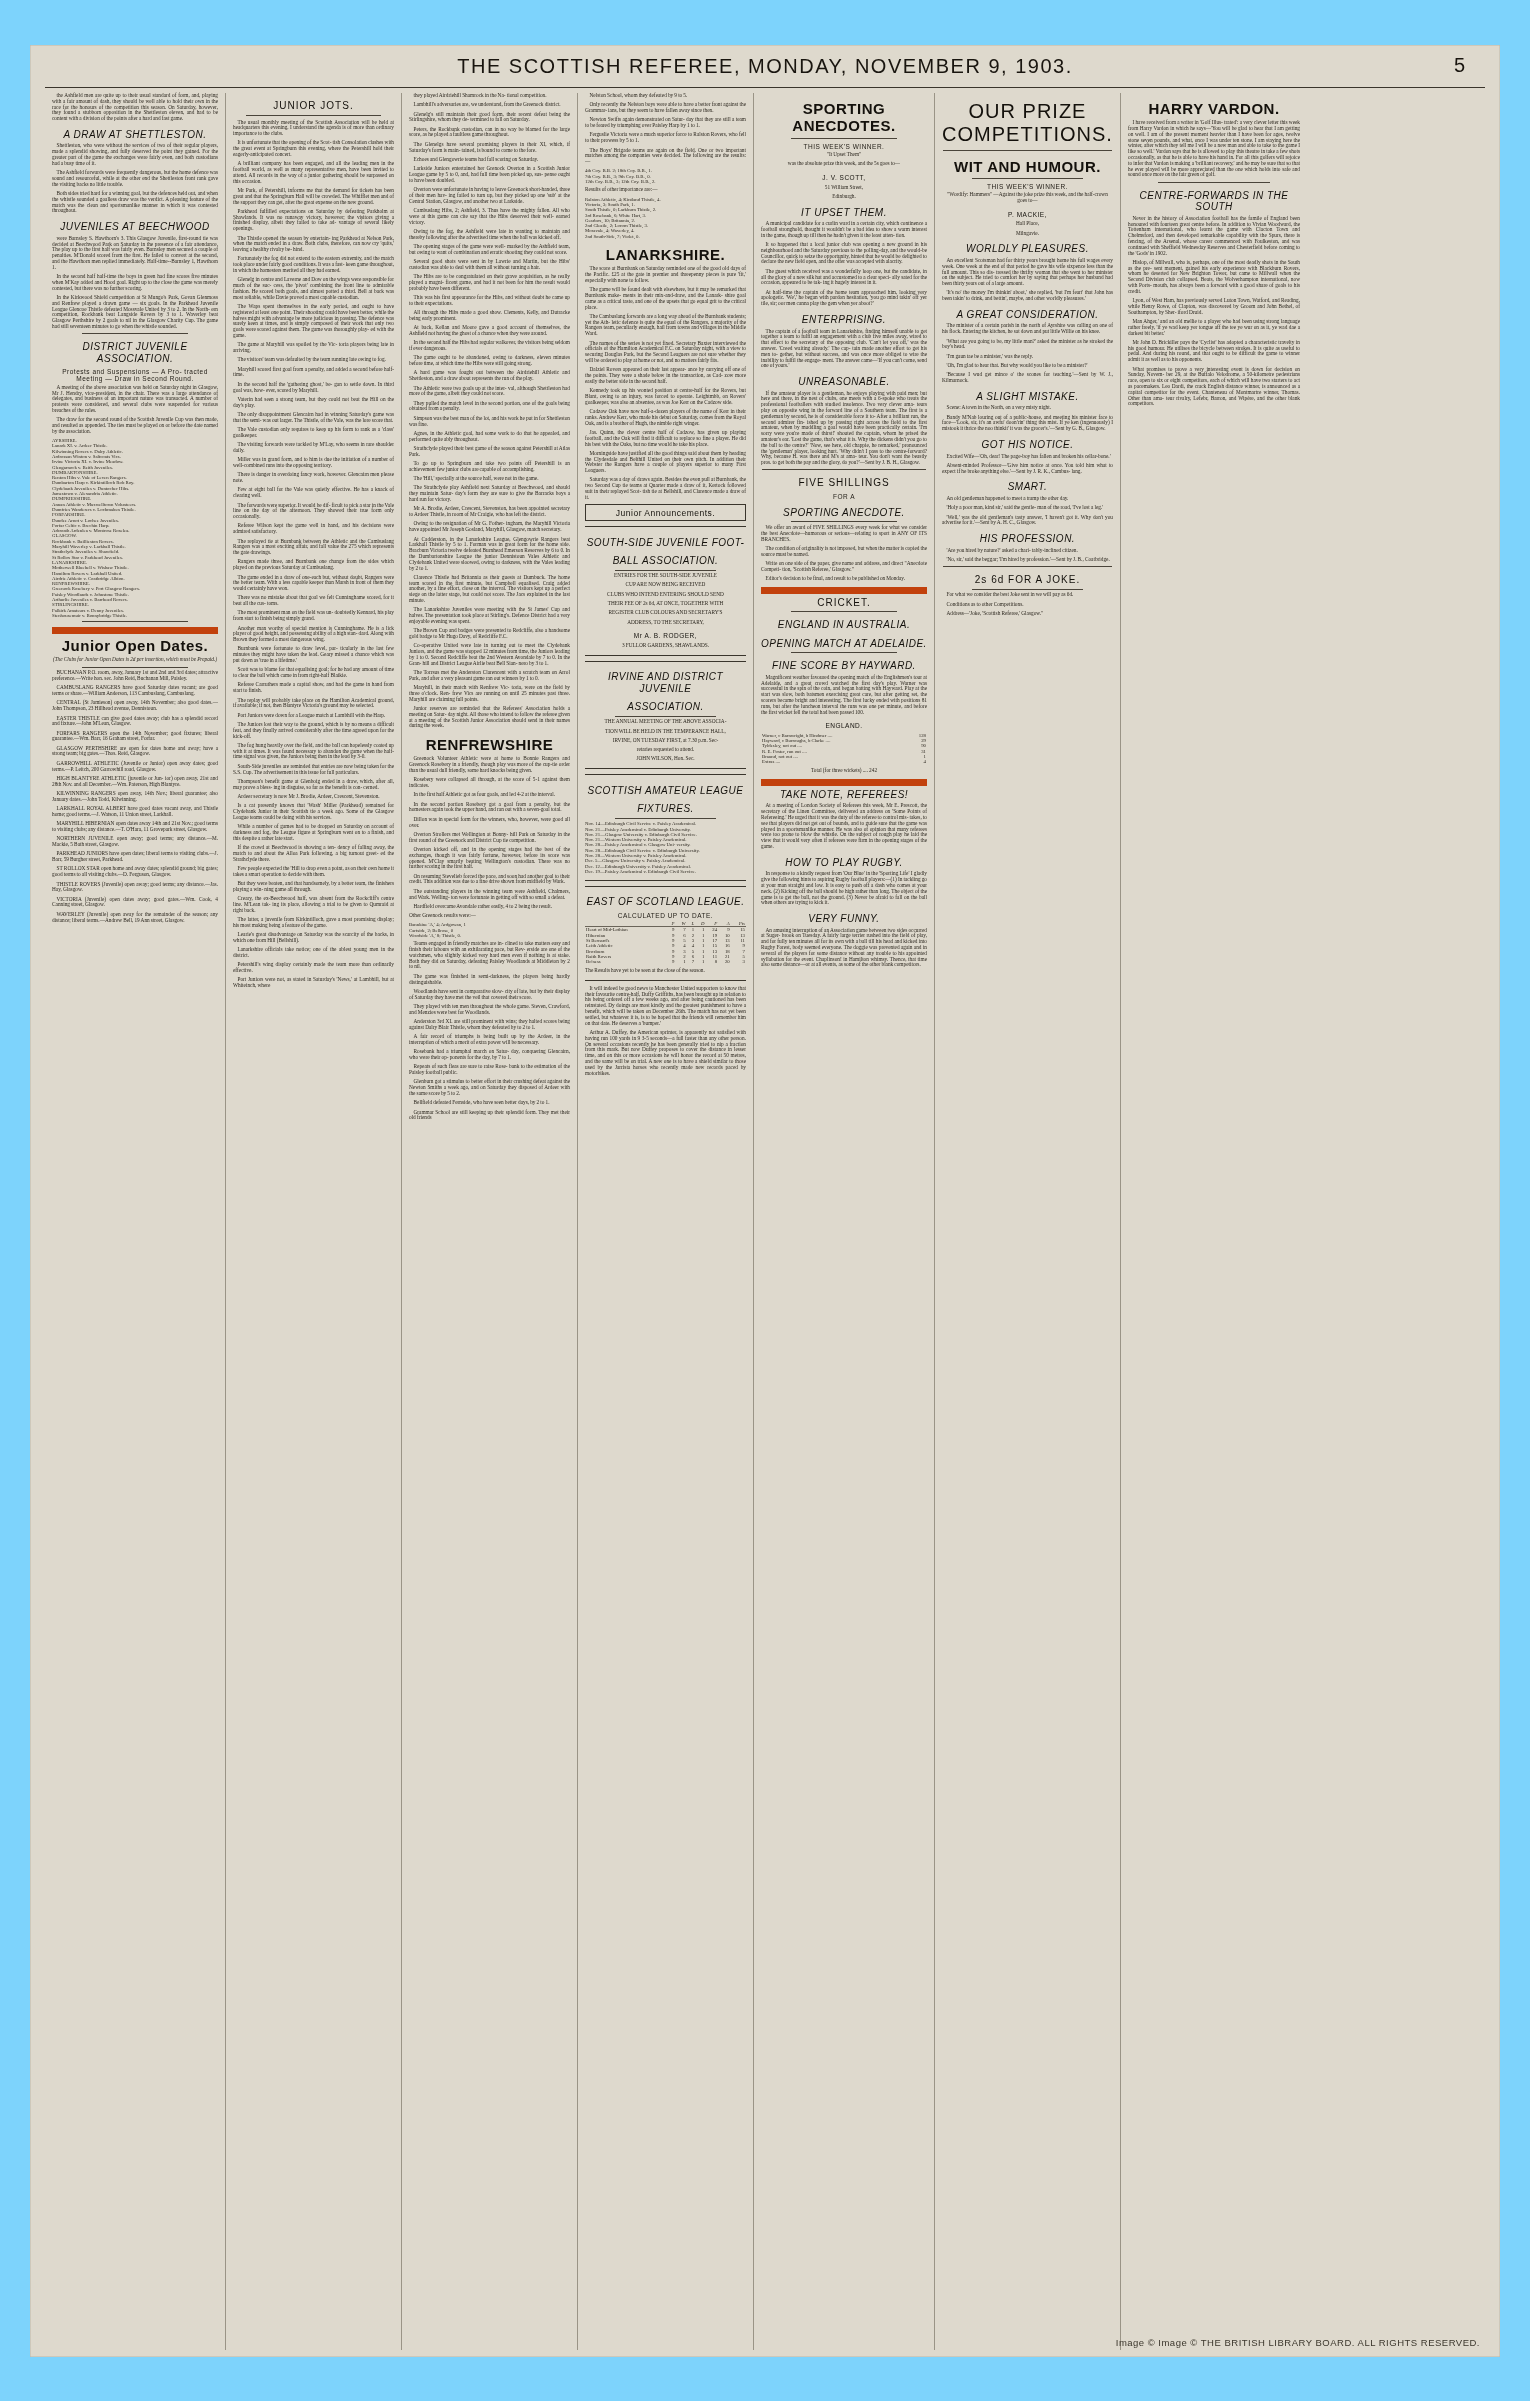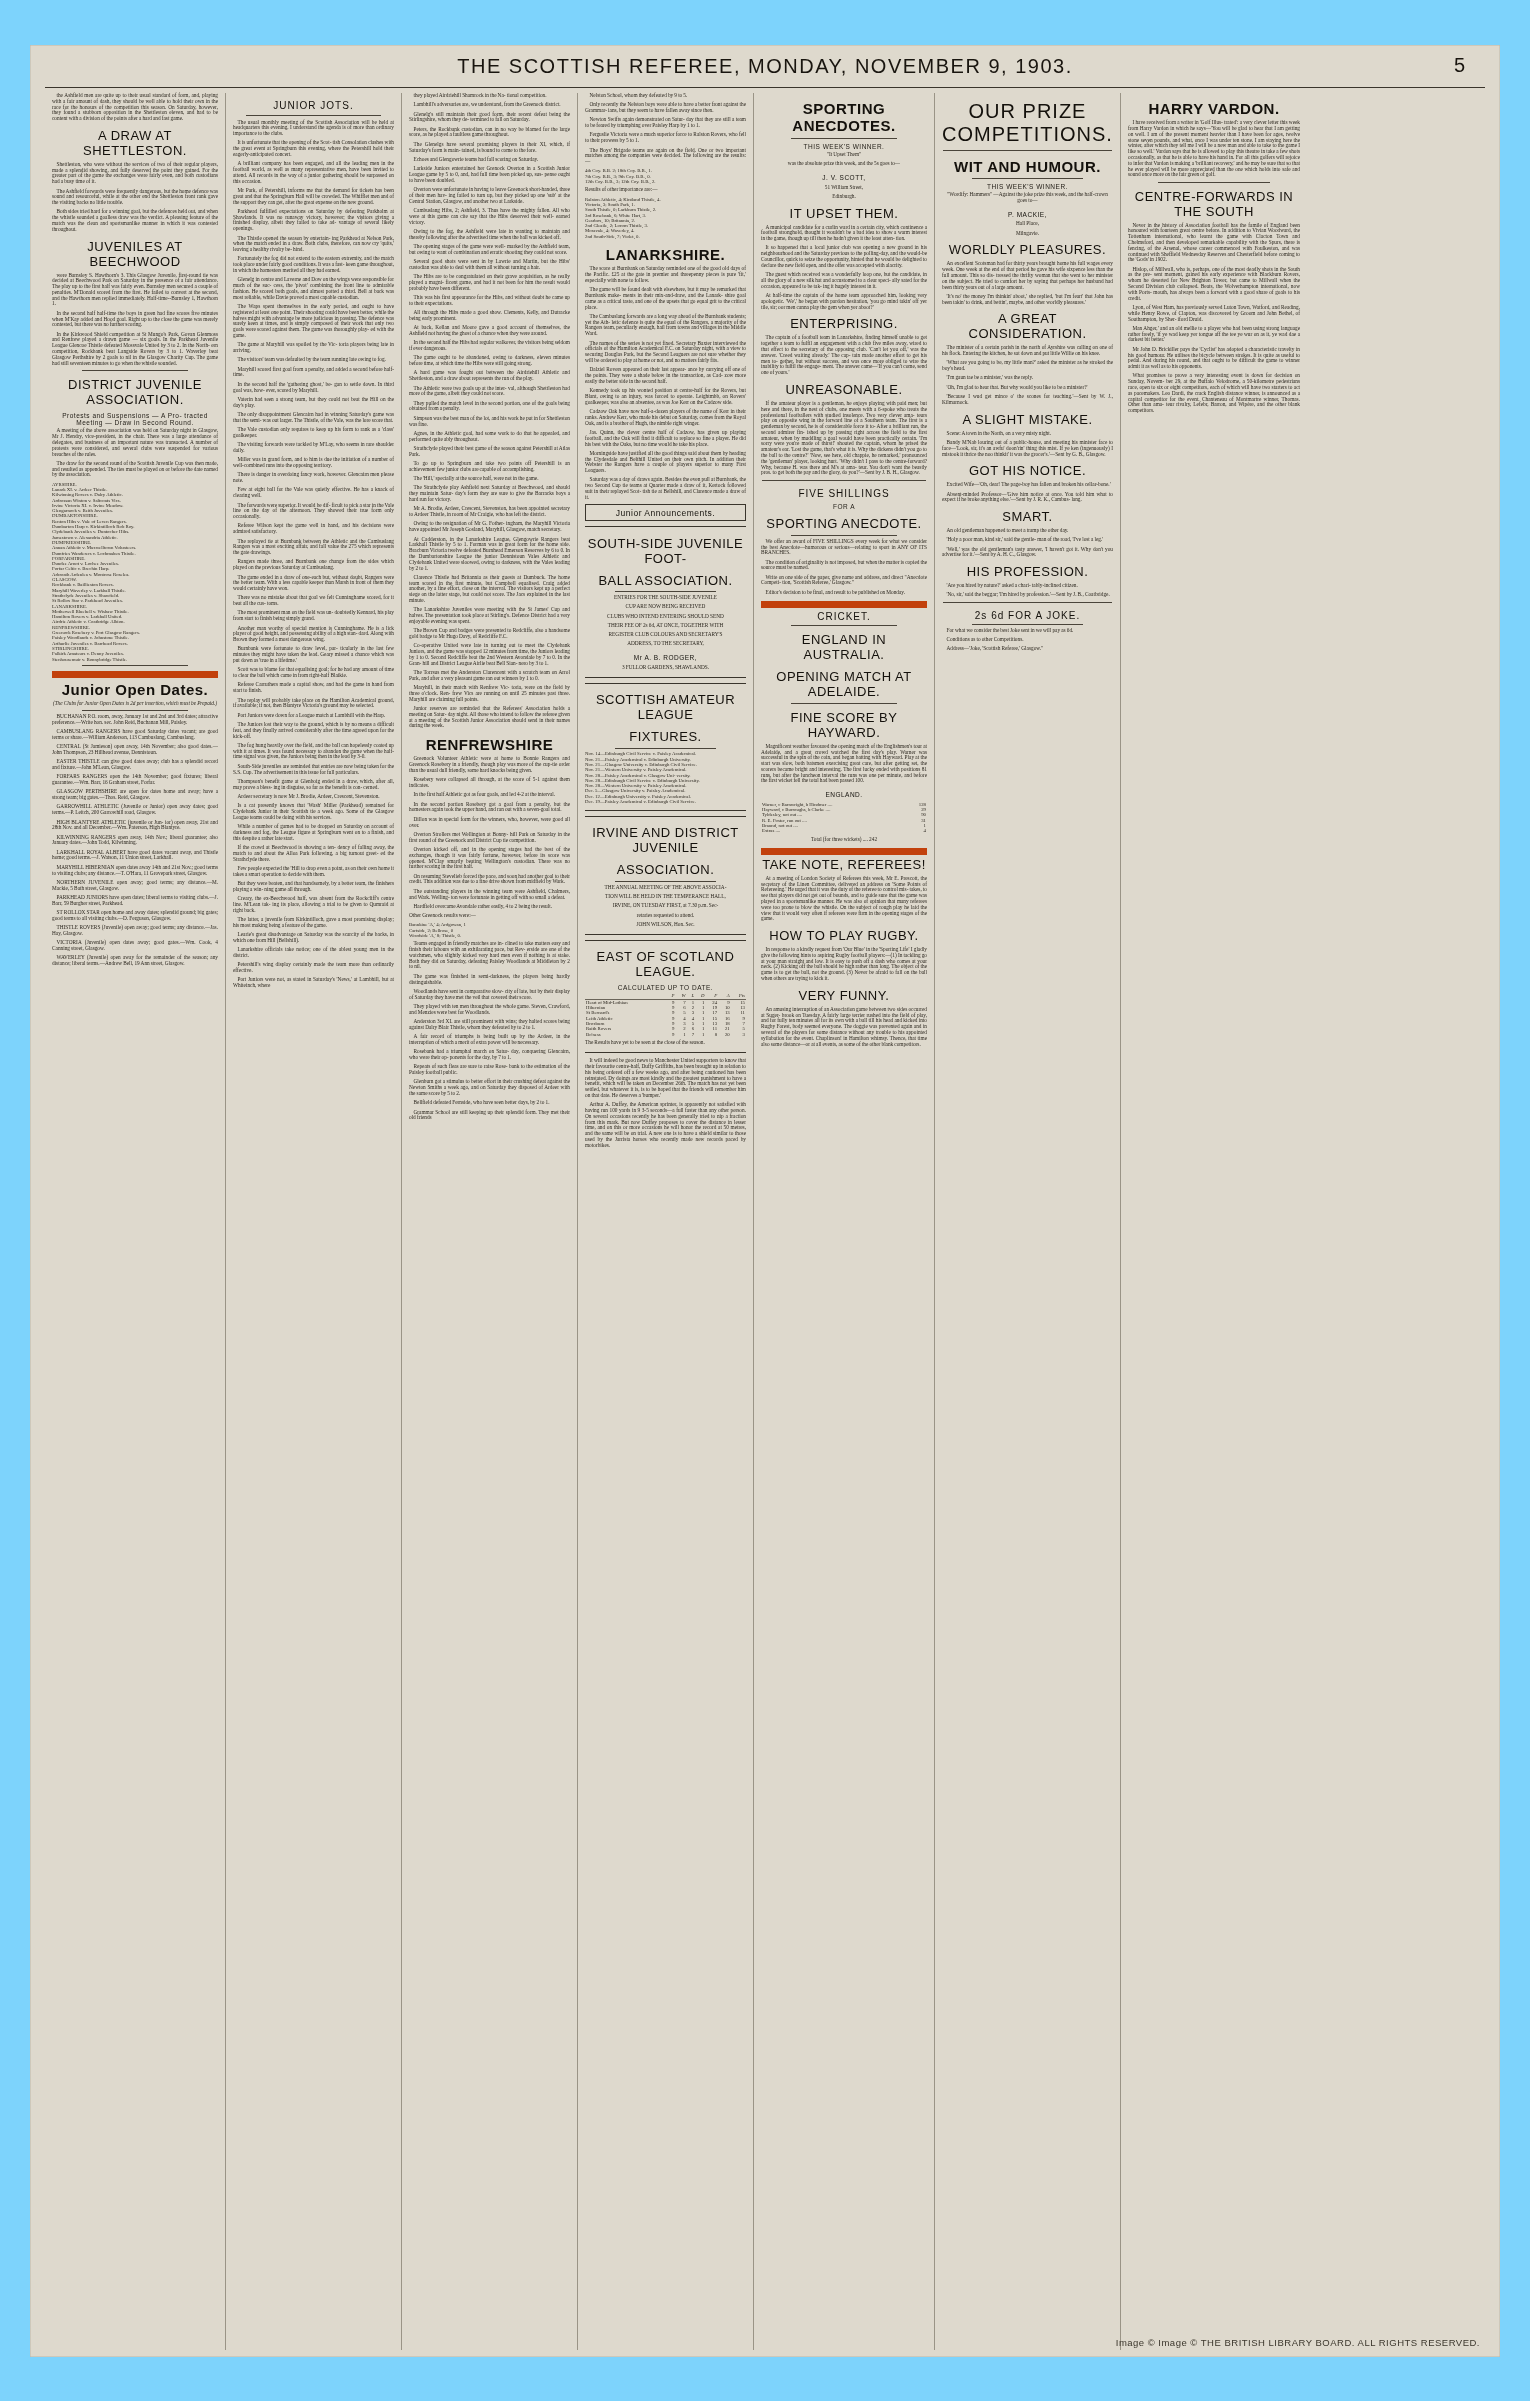--- a/index.html
+++ b/index.html
@@ -88,21 +88,21 @@
     font-family: "Liberation Sans", sans-serif;
     text-align: center;
     color: #14110c;
     letter-spacing: 0.5px;
     margin: 7px 0 3px 0;
     line-height: 1.15;
   }
   .hd.big { font-size: 10px; letter-spacing: 1px; }
   .hd.huge { font-size: 20px; letter-spacing: 1px; }
   .hd.med { font-size: 15px; font-weight: bold; }
-  .hd.small { font-size: 13px; }
+  .hd.small { font-size: 10px; font-style: italic; }
   .hd.tiny { font-size: 6.5px; }
 
   .subhd {
     font-family: "Liberation Sans", sans-serif;
     text-align: center;
     font-size: 6.5px;
     letter-spacing: 0.5px;
     color: #201c15;
     margin: 4px 0 2.5px 0;
   }
@@ -455,46 +455,46 @@
           <p class="bt center">CUP ARE NOW BEING RECEIVED</p>
           <p class="bt center">CLUBS WHO INTEND ENTERING SHOULD SEND</p>
           <p class="bt center">THEIR FEE OF 2s 6d, AT ONCE, TOGETHER WITH</p>
           <p class="bt center">REGISTER CLUB COLOURS AND SECRETARY'S</p>
           <p class="bt center">ADDRESS, TO THE SECRETARY,</p>
           <div class="hd tiny">Mr A. B. RODGER,</div>
           <p class="bt center">3 FULLOR GARDENS, SHAWLANDS.</p>
         </div>
 
         <div class="ad-box">
+          <div class="hd small">IRVINE AND DISTRICT JUVENILE</div>
+          <div class="hd small">ASSOCIATION.</div>
+          <hr class="hr thin">
+          <p class="bt center">THE ANNUAL MEETING OF THE ABOVE ASSOCIA-</p>
+          <p class="bt center">TION WILL BE HELD IN THE TEMPERANCE HALL,</p>
+          <p class="bt center">IRVINE, ON TUESDAY FIRST, at 7.30 p.m. Sec-</p>
+          <p class="bt center">retaries requested to attend.</p>
+          <p class="bt center">JOHN WILSON, Hon. Sec.</p>
+        </div>
+
+        <div class="ad-box">
           <div class="hd small">SCOTTISH AMATEUR LEAGUE</div>
           <div class="hd small">FIXTURES.</div>
           <hr class="hr thin">
           <div id="col4-saf" class="tiny-list">
               <div>Nov. 14—Edinburgh Civil Service v. Paisley Academical.</div>
               <div>Nov. 21—Paisley Academical v. Edinburgh University.</div>
               <div>Nov. 21—Glasgow University v. Edinburgh Civil Service.</div>
               <div>Nov. 21—Western University v. Paisley Academical.</div>
               <div>Nov. 28—Paisley Academical v. Glasgow Uni- versity.</div>
               <div>Nov. 28—Edinburgh Civil Service v. Edinburgh University.</div>
               <div>Nov. 28—Western University v. Paisley Academical.</div>
               <div>Dec. 5—Glasgow University v. Paisley Academical.</div>
               <div>Dec. 12—Edinburgh University v. Paisley Academical.</div>
               <div>Dec. 19—Paisley Academical v. Edinburgh Civil Service.</div>
             </div>
-        </div>
-
-        <div class="ad-box">
-          <div class="hd small">IRVINE AND DISTRICT JUVENILE</div>
-          <div class="hd small">ASSOCIATION.</div>
-          <hr class="hr thin">
-          <p class="bt center">THE ANNUAL MEETING OF THE ABOVE ASSOCIA-</p>
-          <p class="bt center">TION WILL BE HELD IN THE TEMPERANCE HALL,</p>
-          <p class="bt center">IRVINE, ON TUESDAY FIRST, at 7.30 p.m. Sec-</p>
-          <p class="bt center">retaries requested to attend.</p>
-          <p class="bt center">JOHN WILSON, Hon. Sec.</p>
         </div>
 
         <div class="ad-box">
           <div class="hd small">EAST OF SCOTLAND LEAGUE.</div>
           <div class="subhd">CALCULATED UP TO DATE.</div>
           <table class="tbl">
             <thead>
                 <tr id="eosl-head-row">
                   <td></td>
                   <td class="n">P</td>

